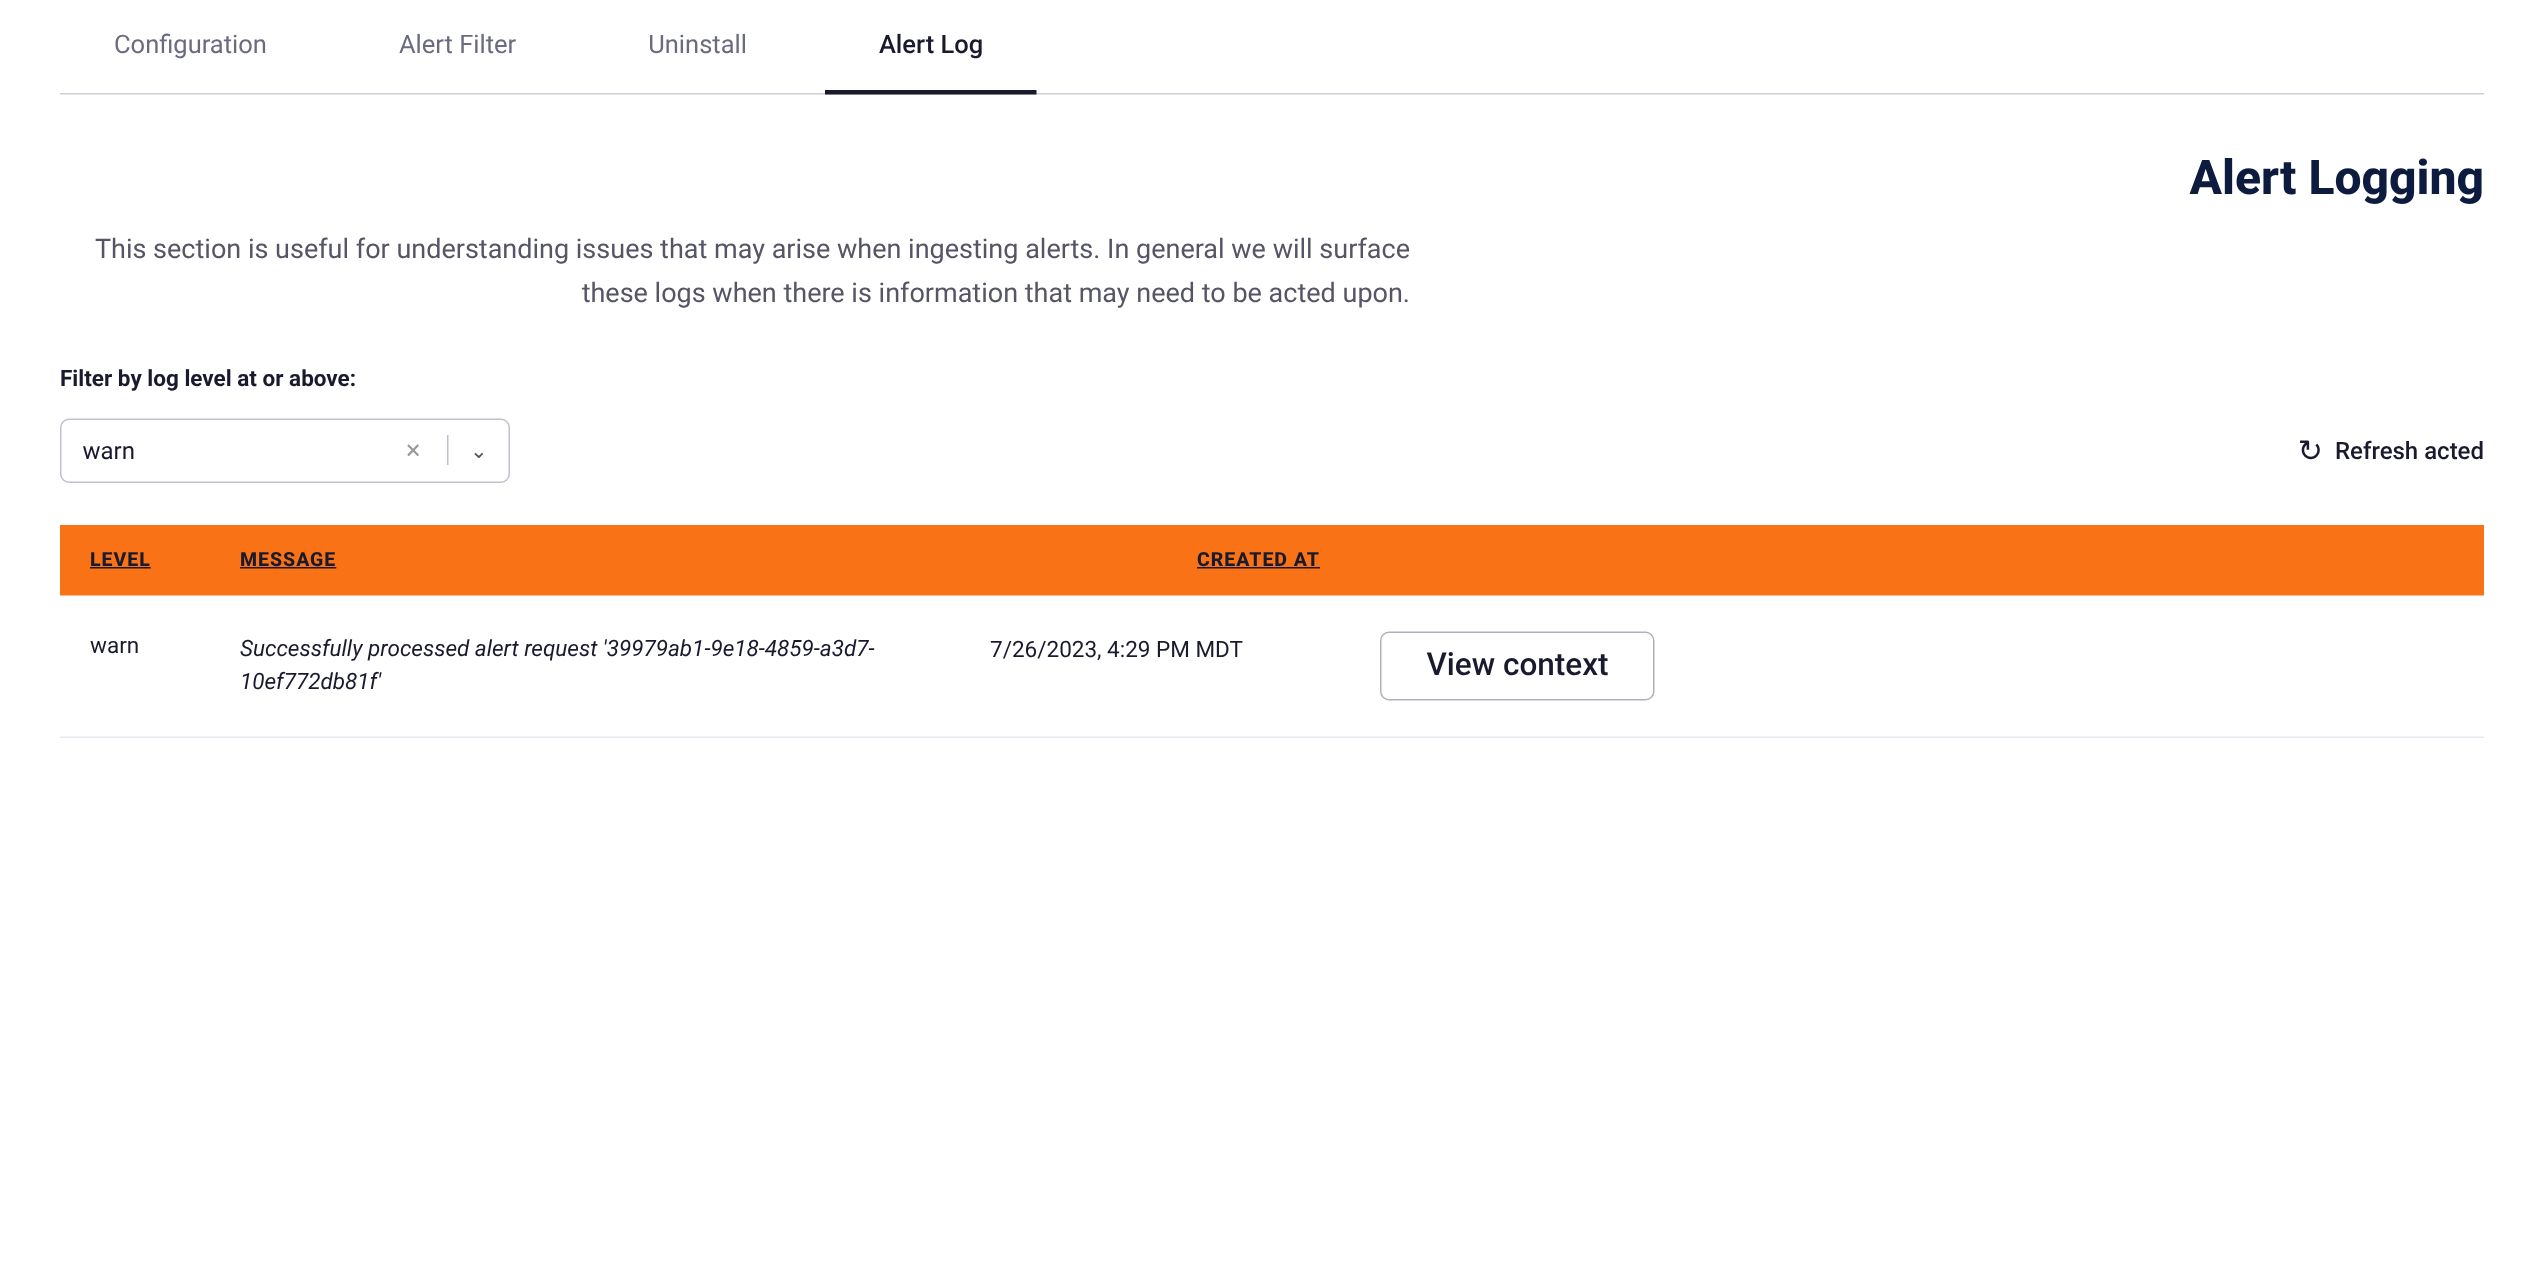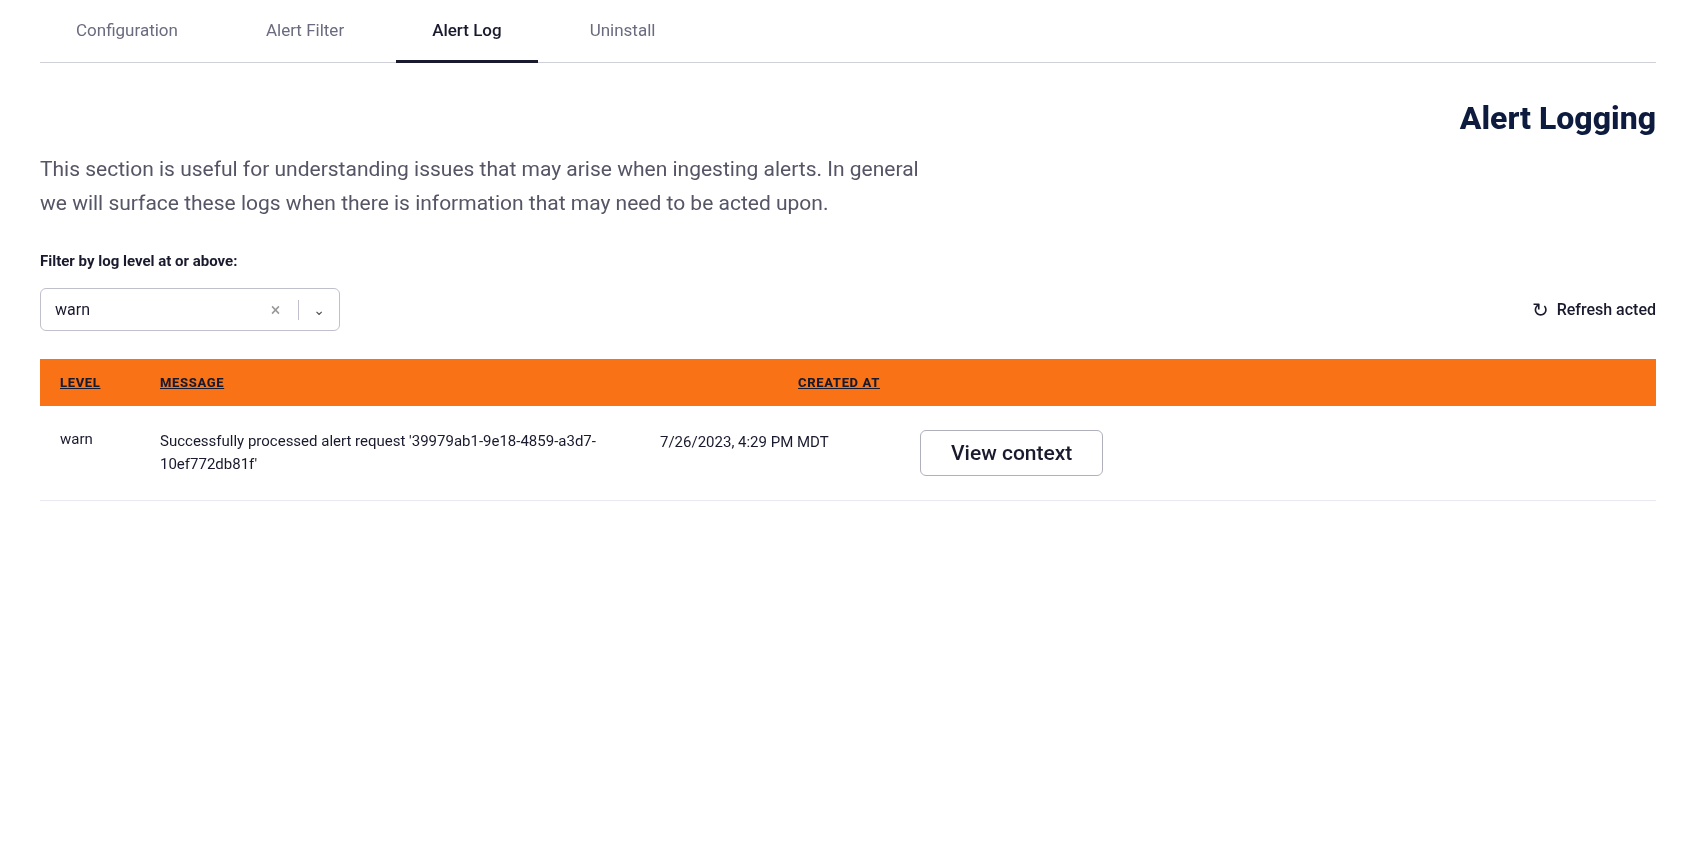--- a/index.html
+++ b/index.html
@@ -58,25 +58,26 @@
 
     .page-title {
       font-size: 32px;
       font-weight: 800;
       color: #0d1b3e;
       margin-bottom: 16px;
       text-align: right;
     }
 
     .description {
-      font-size: 21px;
+      font-size: 18px;
       color: #555566;
       line-height: 1.6;
       max-width: 900px;
       margin-bottom: 32px;
+      text-align: right;
     }
 
     
     .filter-label {
       font-size: 15px;
       font-weight: 700;
       color: #1a1a2e;
       margin-bottom: 18px;
     }
 
@@ -195,20 +196,21 @@
 
     .level-cell {
       color: #1a1a2e;
       font-size: 15px;
     }
 
     .message-cell {
       font-size: 15px;
       color: #1a1a2e;
       line-height: 1.5;
+      font-style: italic;
     }
 
     .created-at-cell {
       font-size: 15px;
       color: #1a1a2e;
       line-height: 1.6;
     }
 
     .view-context-btn {
       background: #fff;
@@ -224,22 +226,22 @@
     }
   </style>
 </head>
 <body>
 
 <div class="page-container">
 
   <nav class="tabs">
     <button class="tab">Configuration</button>
     <button class="tab">Alert Filter</button>
+    <button class="tab">Uninstall</button>
     <button class="tab active">Alert Log</button>
-    <button class="tab">Uninstall</button>
   </nav>
 
   <div class="content">
 
     <h1 class="page-title">Alert Logging</h1>
 
     <p class="description">This section is useful for understanding issues that may arise when ingesting alerts. In general we will surface these logs when there is information that may need to be acted upon.</p>
 
     <div class="filter-label">Filter by log level at or above:</div>
 

